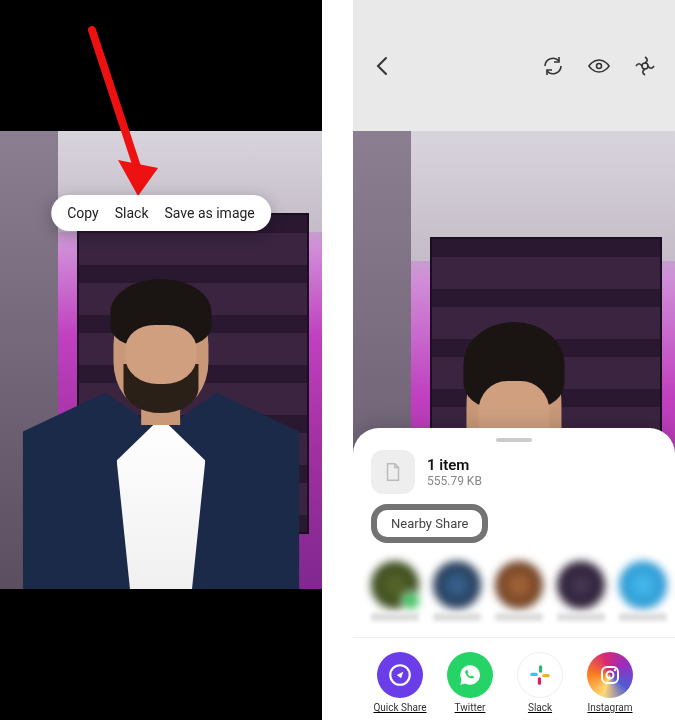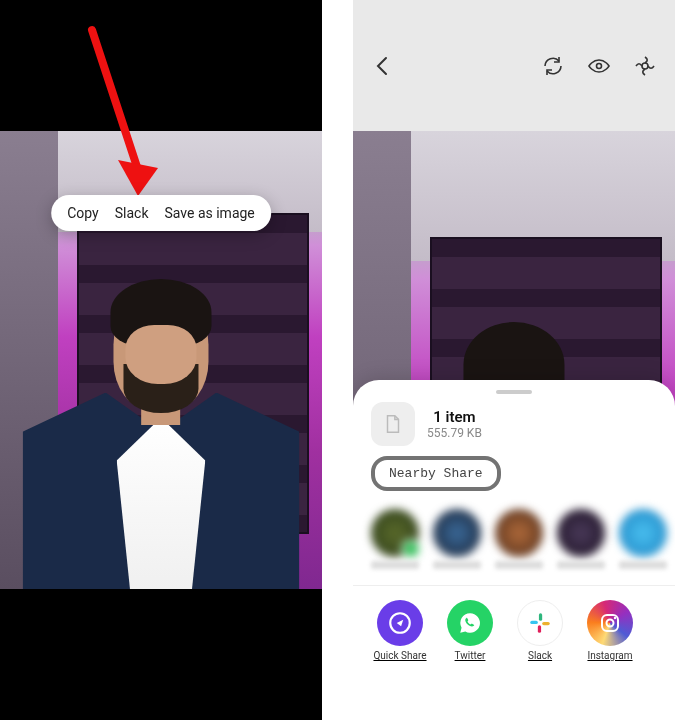--- a/index.html
+++ b/index.html
@@ -62,34 +62,34 @@
     display: flex; align-items: center; justify-content: space-between;
     padding: 0 18px;
   }
   .header-left, .header-right { display:flex; gap:22px; align-items:center; }
   .icon-btn { width:24px; height:24px; color:#333; cursor:pointer; }
 
   
   .sheet {
     position: absolute;
     left: 0; right: 0; bottom: 0;
-    height: 340px;
+    height: 292px;
     background: #fff;
     border-radius: 26px 26px 0 0;
     box-shadow: 0 -2px 20px rgba(0,0,0,0.15);
     padding: 10px 18px 0 18px;
-    display:flex; flex-direction:column;text-align:center;
+    display:flex; flex-direction:column;
   }
   .sheet-handle { width:36px; height:4px; background:#ccc; border-radius:2px; margin:0 auto 8px auto; }
   .sheet-head { display:flex; align-items:center; gap:12px; }
   .file-thumb { width:44px; height:44px; border-radius:12px; background:#eee; display:flex; align-items:center; justify-content:center; }
   .file-thumb svg { width:22px; height:22px; color:#bbb; }
   .sheet-title { font-size:15px; font-weight:600; color:#111; }
   .sheet-sub { font-size:12px; color:#888; }
-  .nearby-chip { margin-top:10px; align-self:flex-start; padding:6px 14px; font-size:13px; border:4px solid #737373; border-radius:16px; color:#444; cursor:pointer;font-family:Liberation Mono, monospace; }
+  .nearby-chip { margin-top:10px; align-self:flex-start; padding:6px 14px; font-size:13px; border:6px solid #737373; border-radius:16px; color:#444; cursor:pointer; }
 
   .contacts-row { display:flex; gap:14px; margin-top:18px; padding-bottom:10px; }
   .contact { display:flex; flex-direction:column; align-items:center; gap:4px; width:54px; }
   .contact .avatar { width:48px; height:48px; border-radius:50%; filter: blur(4px); }
   .contact .cname { width:48px; height:8px; border-radius:2px; background:#ddd; filter: blur(2px); }
   .c1{background:radial-gradient(circle,#5a6a2a,#2a3a1a);} 
   .c2{background:radial-gradient(circle,#3a6a9a,#1a2030);} 
   .c3{background:radial-gradient(circle,#b06a3a,#4a2a1a);} 
   .c4{background:radial-gradient(circle,#4a3a5a,#1a1020);} 
   .c5{background:radial-gradient(circle,#4ac0f0,#1a80c0);} 

